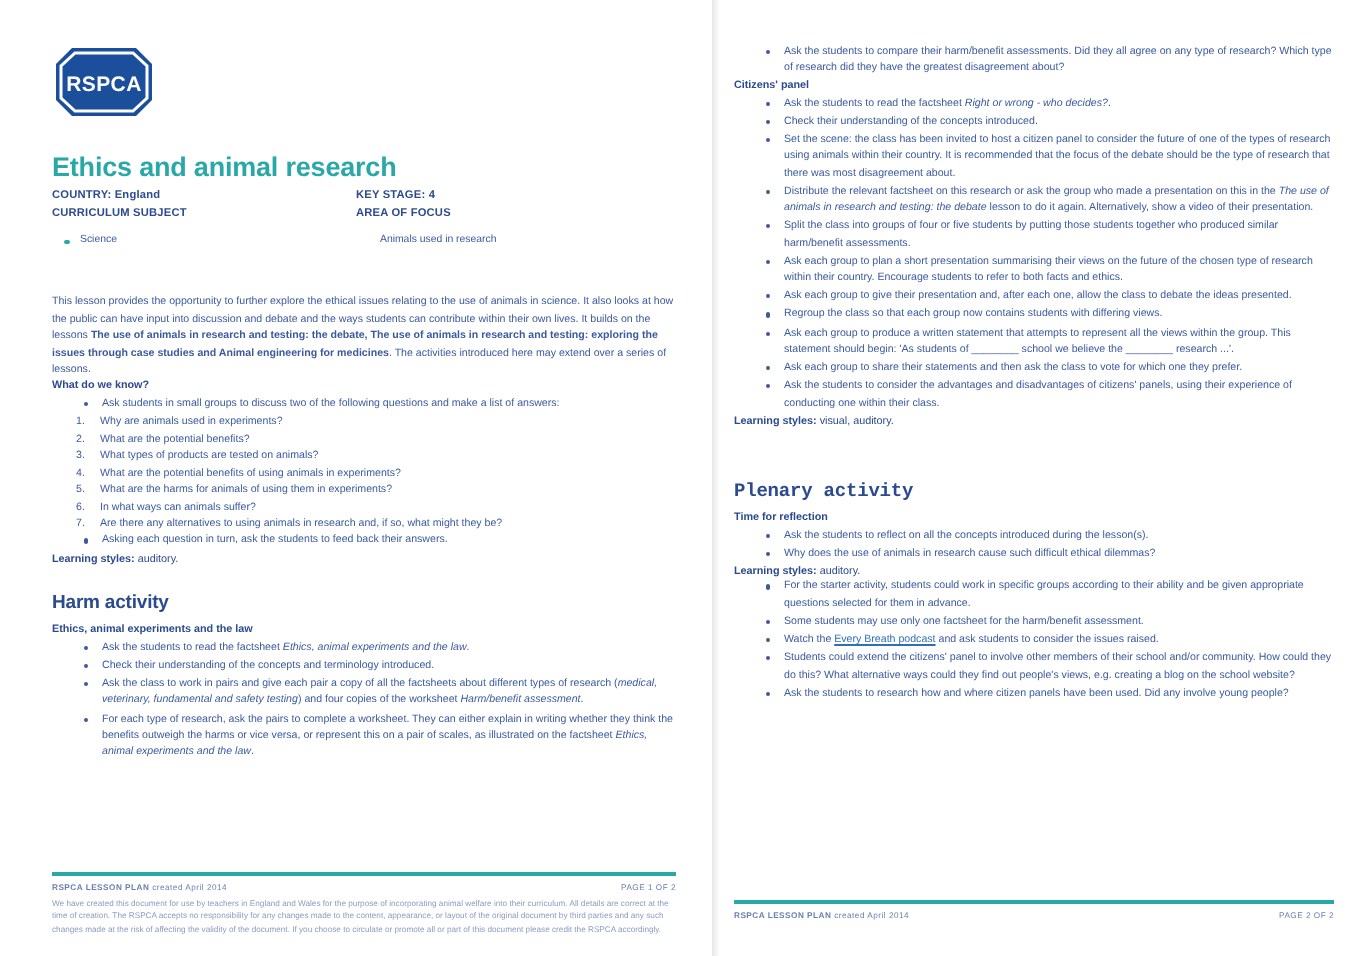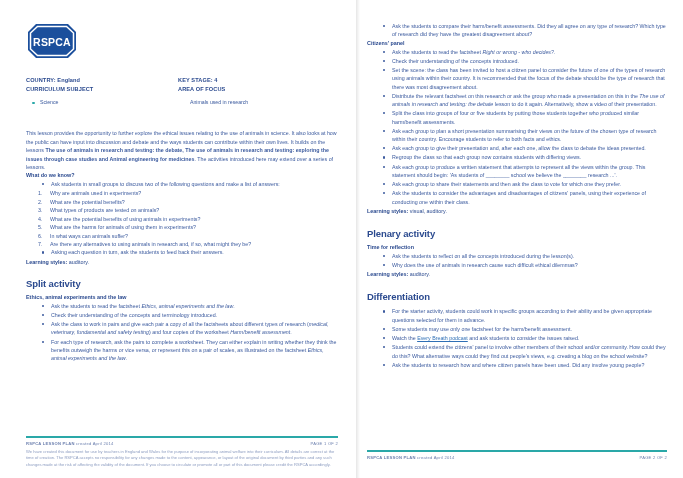--- a/index.html
+++ b/index.html
@@ -111,21 +111,21 @@
   .intro b { font-weight: bold; }
 
   
   h2.section {
     font-size: 9.5px;
     font-weight: bold;
     color: #2b4a8f;
     margin: 13px 0 5px 0;
     letter-spacing: -0.1px;
   }
-  .page-right h2.section { margin-top: 14px; }
+  .page-right h2.section { margin-top: 26px; font-family: Liberation Mono, monospace; }
   .subhead {
     font-size: 5.4px;
     font-weight: bold;
     color: #2b4a8f;
     margin: 0 0 2px 0;
   }
   .lstyles {
     font-size: 5.4px;
     font-weight: bold;
     color: #2b4a8f;
@@ -217,20 +217,21 @@
     <div class="head-row">
       <div class="logo">
         <svg width="52" height="38" viewBox="0 0 52 38">
           <polygon points="10,2 42,2 50,10 50,28 42,36 10,36 2,28 2,10" fill="#1b4f9c"></polygon>
           <polygon points="11.5,4.5 40.5,4.5 47.5,11 47.5,27 40.5,33.5 11.5,33.5 4.5,27 4.5,11" fill="none" stroke="#ffffff" stroke-width="1.5"></polygon>
           <text x="26" y="23.5" text-anchor="middle" fill="#ffffff" font-family="Liberation Sans, sans-serif" font-size="10.5" font-weight="bold" letter-spacing="0.2">RSPCA</text>
         </svg>
       </div>
     </div>
 
+    <div class="lesson-title">Ethics and animal research</div>
 
     <div class="meta-grid">
       <div class="meta-col-a">
         <div>COUNTRY: England</div>
         <div>CURRICULUM SUBJECT</div>
       </div>
       <div class="meta-col-b">
         <div>KEY STAGE: 4</div>
         <div>AREA OF FOCUS</div>
       </div>
@@ -258,21 +259,21 @@
         <li>What are the potential benefits of using animals in experiments?</li>
         <li>What are the harms for animals of using them in experiments?</li>
         <li>In what ways can animals suffer?</li>
         <li>Are there any alternatives to using animals in research and, if so, what might they be?</li>
       </ol>
     <ul class="bl">
       <li>Asking each question in turn, ask the students to feed back their answers.</li>
     </ul>
     <div class="lstyles"><span style="font-weight:bold">Learning styles:</span><span> auditory.</span></div>
 
-    <h2 class="section">Split activity</h2>
+    <h2 class="section">Harm activity</h2>
     <div class="subhead">Ethics, animal experiments and the law</div>
     <ul class="bl">
         <li>Ask the students to read the factsheet <em>Ethics, animal experiments and the law</em>.</li>
         <li>Check their understanding of the concepts and terminology introduced.</li>
         <li>Ask the class to work in pairs and give each pair a copy of all the factsheets about different types of research (<em>medical, veterinary, fundamental and safety testing</em>) and four copies of the worksheet <em>Harm/benefit assessment</em>.</li>
         <li>For each type of research, ask the pairs to complete a worksheet. They can either explain in writing whether they think the benefits outweigh the harms or vice versa, or represent this on a pair of scales, as illustrated on the factsheet <em>Ethics, animal experiments and the law</em>.</li>
       </ul>
 
     <div class="footer">
       <div class="footer-rule"></div>
@@ -308,21 +309,20 @@
     <div class="lstyles"><span style="font-weight:bold">Learning styles:</span><span> visual, auditory.</span></div>
 
     <h2 class="section">Plenary activity</h2>
     <div class="subhead">Time for reflection</div>
     <ul class="bl">
         <li>Ask the students to reflect on all the concepts introduced during the lesson(s).</li>
         <li>Why does the use of animals in research cause such difficult ethical dilemmas?</li>
       </ul>
     <div class="lstyles"><span style="font-weight:bold">Learning styles:</span><span> auditory.</span></div>
 
-    <h2 class="section">Differentiation</h2>
     <ul class="bl">
         <li>For the starter activity, students could work in specific groups according to their ability and be given appropriate questions selected for them in advance.</li>
         <li>Some students may use only one factsheet for the harm/benefit assessment.</li>
       </ul>
 
     <ul class="bl">
         <li>Watch the <a class="link">Every Breath podcast</a> and ask students to consider the issues raised.</li>
         <li>Students could extend the citizens' panel to involve other members of their school and/or community. How could they do this? What alternative ways could they find out people's views, e.g. creating a blog on the school website?</li>
         <li>Ask the students to research how and where citizen panels have been used. Did any involve young people?</li>
       </ul>

